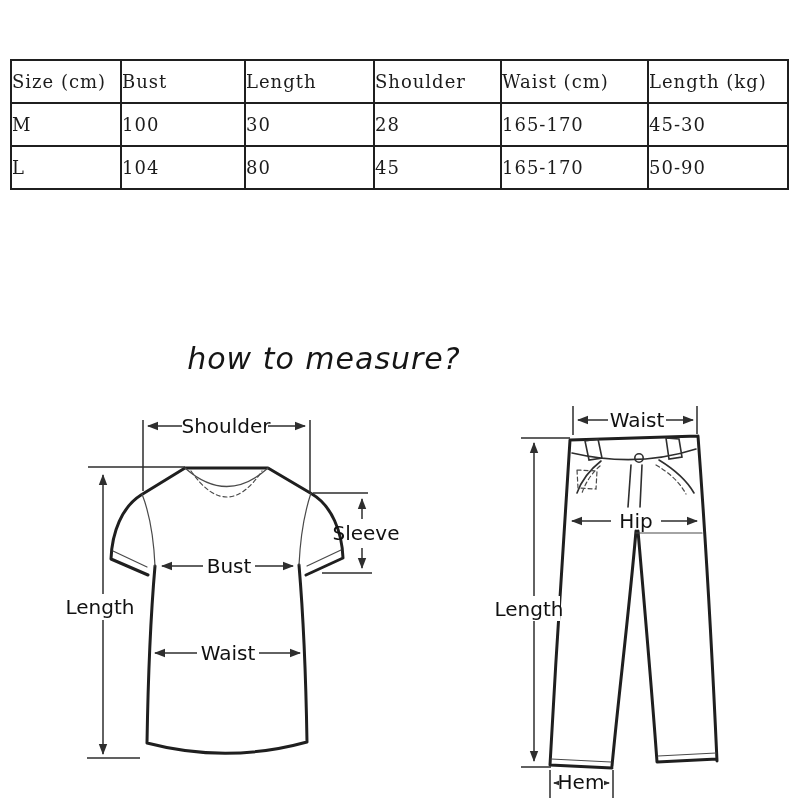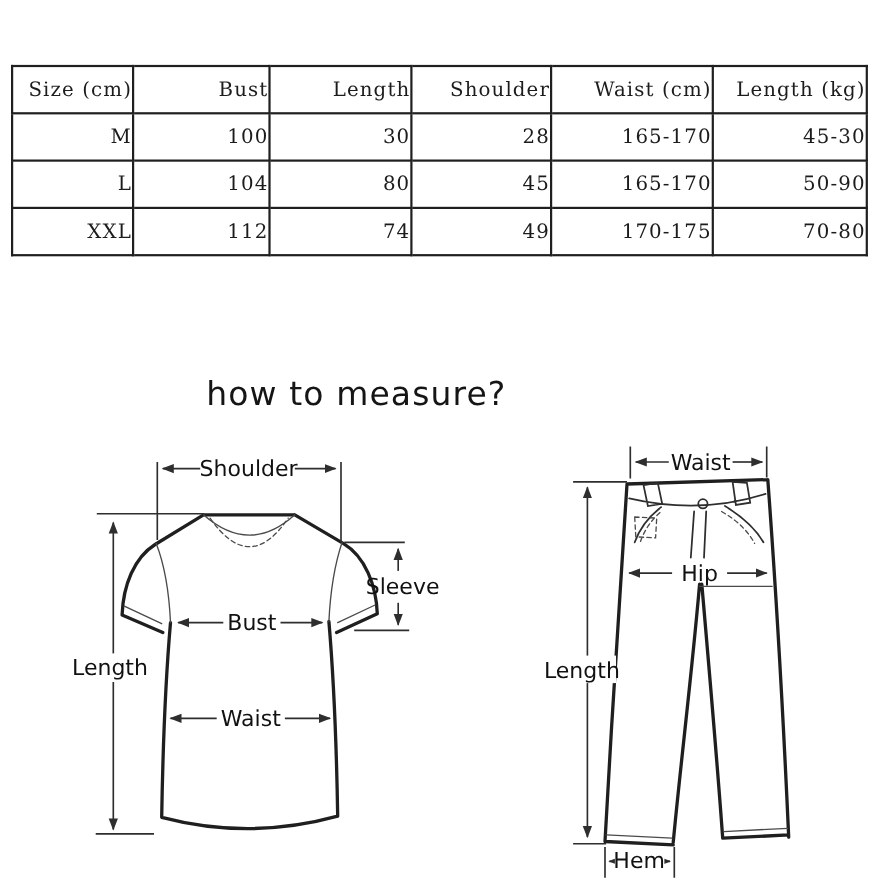--- a/index.html
+++ b/index.html
@@ -1,24 +1,24 @@
 <!DOCTYPE html>
 <html><head>
 <meta charset="utf-8">
 <style>
   html,body{margin:0;padding:0;background:#ffffff;}
   .page{position:relative;width:800px;height:800px;background:#fff;overflow:hidden;
         font-family:"DejaVu Sans",sans-serif;color:#1a1a1a;}
   table.size-table{position:absolute;left:10px;top:59px;width:777px;border-collapse:collapse;
         table-layout:fixed;font-family:"DejaVu Serif",serif;font-size:18px;letter-spacing:1px;
         color:#1c1c1c;}
-  table.size-table th,table.size-table td{border:2px solid #1f1f1f;text-align:right;
+  table.size-table th,table.size-table td{border:2px solid #1f1f1f;text-align:left;
         vertical-align:middle;height:41px;padding:0;font-weight:normal;white-space:nowrap;}
   .heading{position:absolute;left:0;top:341px;width:648px;text-align:center;
-        font-size:30px;letter-spacing:1px;color:#151515;}
+        font-size:30px;letter-spacing:1px;color:#151515;font-style:italic;}
   svg.diagram{position:absolute;left:0;top:0;}
   .bold{stroke:#1f1f1f;stroke-width:3;fill:none;stroke-linejoin:round;stroke-linecap:round;}
   .mid{stroke:#2e2e2e;stroke-width:1.6;fill:none;stroke-linecap:round;}
   .thin{stroke:#4a4a4a;stroke-width:1.2;fill:none;stroke-linecap:round;}
   .dashed{stroke-dasharray:4 3;}
   .meas{stroke:#2e2e2e;stroke-width:1.5;fill:none;}
   text.dlabel{font-family:"DejaVu Sans",sans-serif;font-size:20px;fill:#111;}
 </style>
 </head>
 <body>
@@ -53,28 +53,20 @@
         <td>165-170</td>
         <td>45-30</td>
       </tr>
       <tr>
         <td>L</td>
         <td>104</td>
         <td>80</td>
         <td>45</td>
         <td>165-170</td>
         <td>50-90</td>
-      </tr>
-      <tr>
-        <td>XXL</td>
-        <td>112</td>
-        <td>74</td>
-        <td>49</td>
-        <td>170-175</td>
-        <td>70-80</td>
       </tr>
     </tbody>
   </table>
 
   <div class="heading">how to measure?</div>
 
   <svg class="diagram" width="800" height="800" viewBox="0 0 800 800">
     <defs>
       <marker id="ah" markerUnits="userSpaceOnUse" markerWidth="12" markerHeight="10" refX="10" refY="5" orient="auto-start-reverse">
         <path d="M0,0.8 L11,5 L0,9.2 Z" fill="#2e2e2e"></path>

